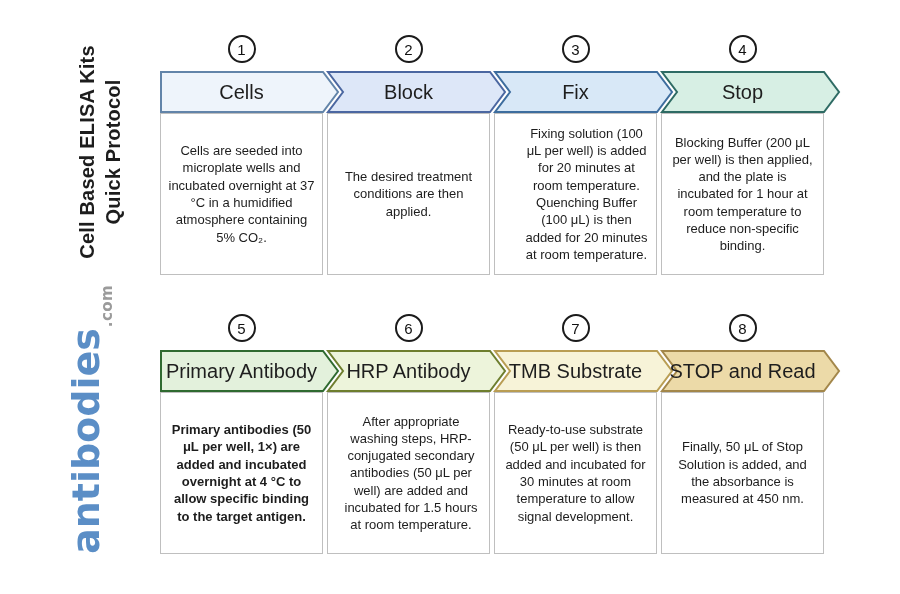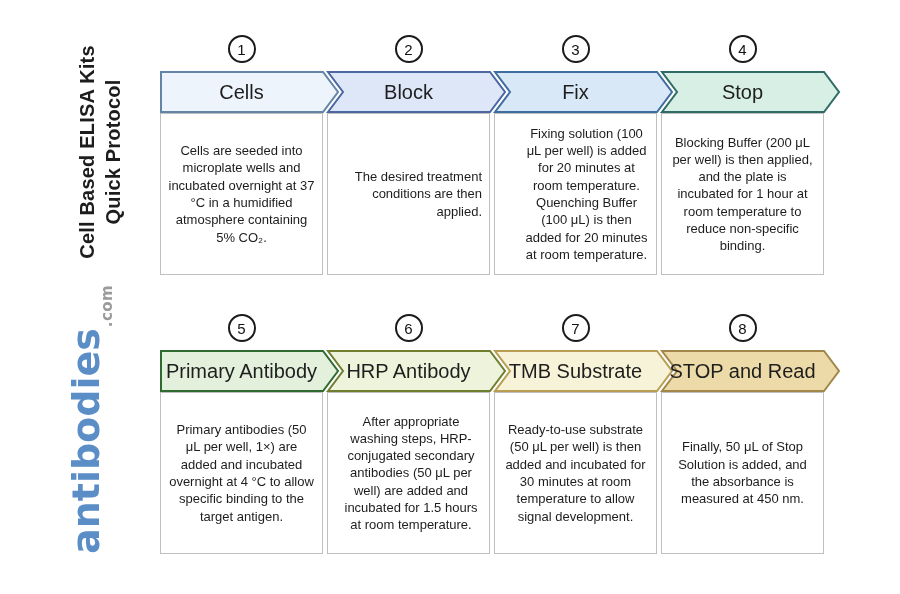--- a/index.html
+++ b/index.html
@@ -54,21 +54,21 @@
     <div class="arrow-label">Cells</div>
     <div class="desc" style="border-color: rgb(191, 191, 191);">Cells are seeded into microplate wells and incubated overnight at 37 °C in a humidified atmosphere containing 5% CO₂.</div>
   </div>
 
   <div class="col" style="left:327px;top:35px">
     <div class="badge">2</div>
     <svg class="arrow-svg" width="180" height="42" viewBox="0 0 180 42">
       <polygon points="1,1 163,1 178,21 163,41 1,41 16,21" stroke-width="2" fill="#dde7f8" stroke="#4b67a1"></polygon>
     </svg>
     <div class="arrow-label">Block</div>
-    <div class="desc" style="border-color: rgb(191, 191, 191); text-align: right;">The desired treatment conditions are then applied.</div>
+    <div class="desc" style="border-color: rgb(191, 191, 191);">The desired treatment conditions are then applied.</div>
   </div>
 
   <div class="col" style="left:494px;top:35px">
     <div class="badge">3</div>
     <svg class="arrow-svg" width="180" height="42" viewBox="0 0 180 42">
       <polygon points="1,1 163,1 178,21 163,41 1,41 16,21" stroke-width="2" fill="#d8e8f7" stroke="#3d6d9e"></polygon>
     </svg>
     <div class="arrow-label">Fix</div>
     <div class="desc" style="border-color: rgb(191, 191, 191); padding-left: 29px;">Fixing solution (100 μL per well) is added for 20 minutes at room temperature. Quenching Buffer (100 μL) is then added for 20 minutes at room temperature.</div>
   </div>
@@ -81,21 +81,21 @@
     <div class="arrow-label">Stop</div>
     <div class="desc" style="border-color: rgb(191, 191, 191);">Blocking Buffer (200 μL per well) is then applied, and the plate is incubated for 1 hour at room temperature to reduce non-specific binding.</div>
   </div>
 
   <div class="col" style="left:160px;top:314px">
     <div class="badge">5</div>
     <svg class="arrow-svg" width="180" height="42" viewBox="0 0 180 42">
       <polygon points="1,1 163,1 178,21 163,41 1,41" stroke-width="2" fill="#e3f1dc" stroke="#2f6a30"></polygon>
     </svg>
     <div class="arrow-label">Primary Antibody</div>
-    <div class="desc" style="border-color: rgb(191, 191, 191);">Primary antibodies (50 μL per well, 1×) are added and incubated overnight at 4 °C to allow specific binding to the target antigen.</div>
+    <div class="desc" style="border-color: rgb(191, 191, 191); font-weight: bold;">Primary antibodies (50 μL per well, 1×) are added and incubated overnight at 4 °C to allow specific binding to the target antigen.</div>
   </div>
 
   <div class="col" style="left:327px;top:314px">
     <div class="badge">6</div>
     <svg class="arrow-svg" width="180" height="42" viewBox="0 0 180 42">
       <polygon points="1,1 163,1 178,21 163,41 1,41 16,21" stroke-width="2" fill="#edf4db" stroke="#6e7e2e"></polygon>
     </svg>
     <div class="arrow-label">HRP Antibody</div>
     <div class="desc" style="border-color: rgb(191, 191, 191); padding-left: 12px;">After appropriate washing steps, HRP-conjugated secondary antibodies (50 μL per well) are added and incubated for 1.5 hours at room temperature.</div>
   </div>

